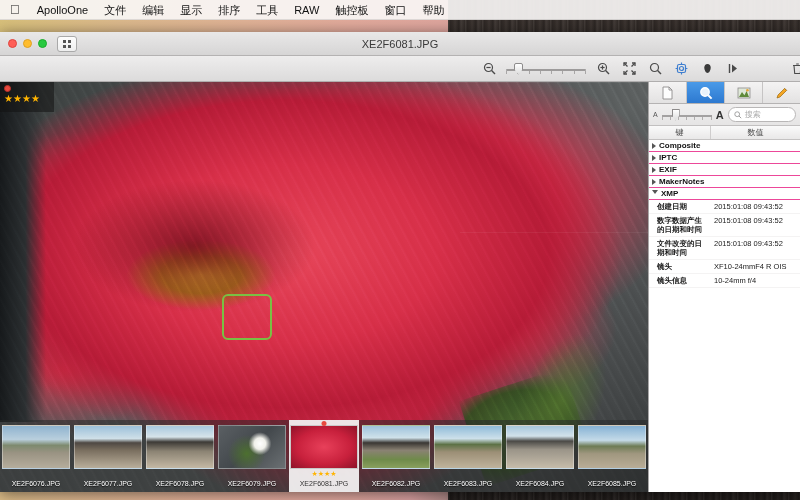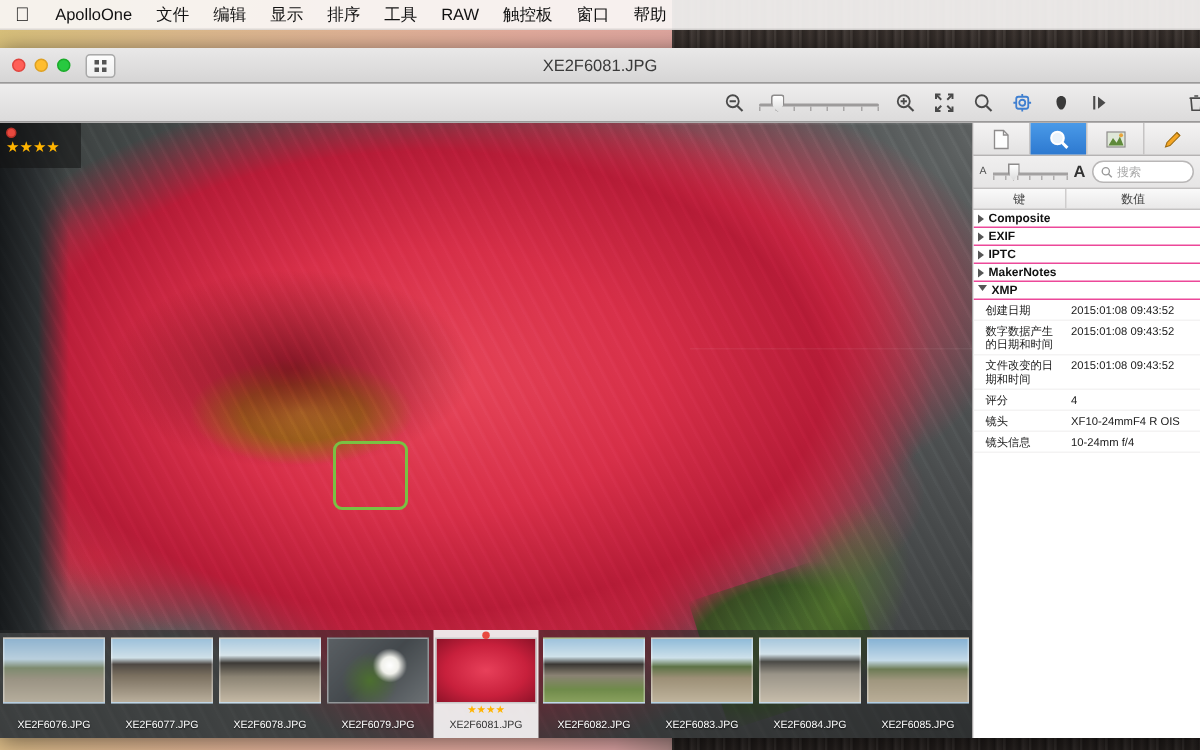--- a/index.html
+++ b/index.html
@@ -281,21 +281,21 @@
   .tri { width: 0; height: 0; border-left: 4px solid #555; border-top: 3px solid transparent; border-bottom: 3px solid transparent; }
   .tri.open { border-left: 3px solid transparent; border-right: 3px solid transparent; border-top: 4px solid #555; }
   .kv-row {
     display: flex; font-size: 7.5px; color: #1a1a1a; align-items: flex-start;
     padding: 2px 0; border-bottom: 1px solid #f4f3f3;
   }
   .kv-row .k {
     width: 62px; text-align: right; padding-right: 4px; font-weight: bold;
     line-height: 9px; word-break: break-word;
   }
-  .kv-row .k.cjk { font-weight: normal; text-align: left; padding-left: 8px; }
+  .kv-row .k.cjk { font-weight: bold; text-align: left; padding-left: 8px; }
   .kv-row .v { flex: 1; padding-left: 3px; line-height: 9px; word-break: break-word; overflow: hidden; }
 </style>
 </head>
 <body>
 
 <div id="desktop">
   <div class="wood"></div>
 </div>
 
 <div id="menubar">
@@ -538,25 +538,25 @@
         <div class="col v">数值</div>
       </div>
 
       <div id="panel-list">
         <div class="grp-row">
           <span class="tri"></span>
           <span>Composite</span>
         </div>
         <div class="grp-row">
           <span class="tri"></span>
-          <span>EXIF</span>
+          <span>IPTC</span>
         </div>
         <div class="grp-row">
           <span class="tri"></span>
-          <span>IPTC</span>
+          <span>EXIF</span>
         </div>
         <div class="grp-row">
           <span class="tri"></span>
           <span>MakerNotes</span>
         </div>
         <div class="grp-row">
           <span class="tri open"></span>
           <span>XMP</span>
         </div>
 
@@ -566,24 +566,20 @@
         </div>
         <div class="kv-row">
           <div class="k cjk">数字数据产生的日期和时间</div>
           <div class="v">2015:01:08 09:43:52</div>
         </div>
         <div class="kv-row">
           <div class="k cjk">文件改变的日期和时间</div>
           <div class="v">2015:01:08 09:43:52</div>
         </div>
         <div class="kv-row">
-          <div class="k cjk">评分</div>
-          <div class="v">4</div>
-        </div>
-        <div class="kv-row">
           <div class="k cjk">镜头</div>
           <div class="v">XF10-24mmF4 R OIS</div>
         </div>
         <div class="kv-row">
           <div class="k cjk">镜头信息</div>
           <div class="v">10-24mm f/4</div>
         </div>
       </div>
     </div>
   </div>

